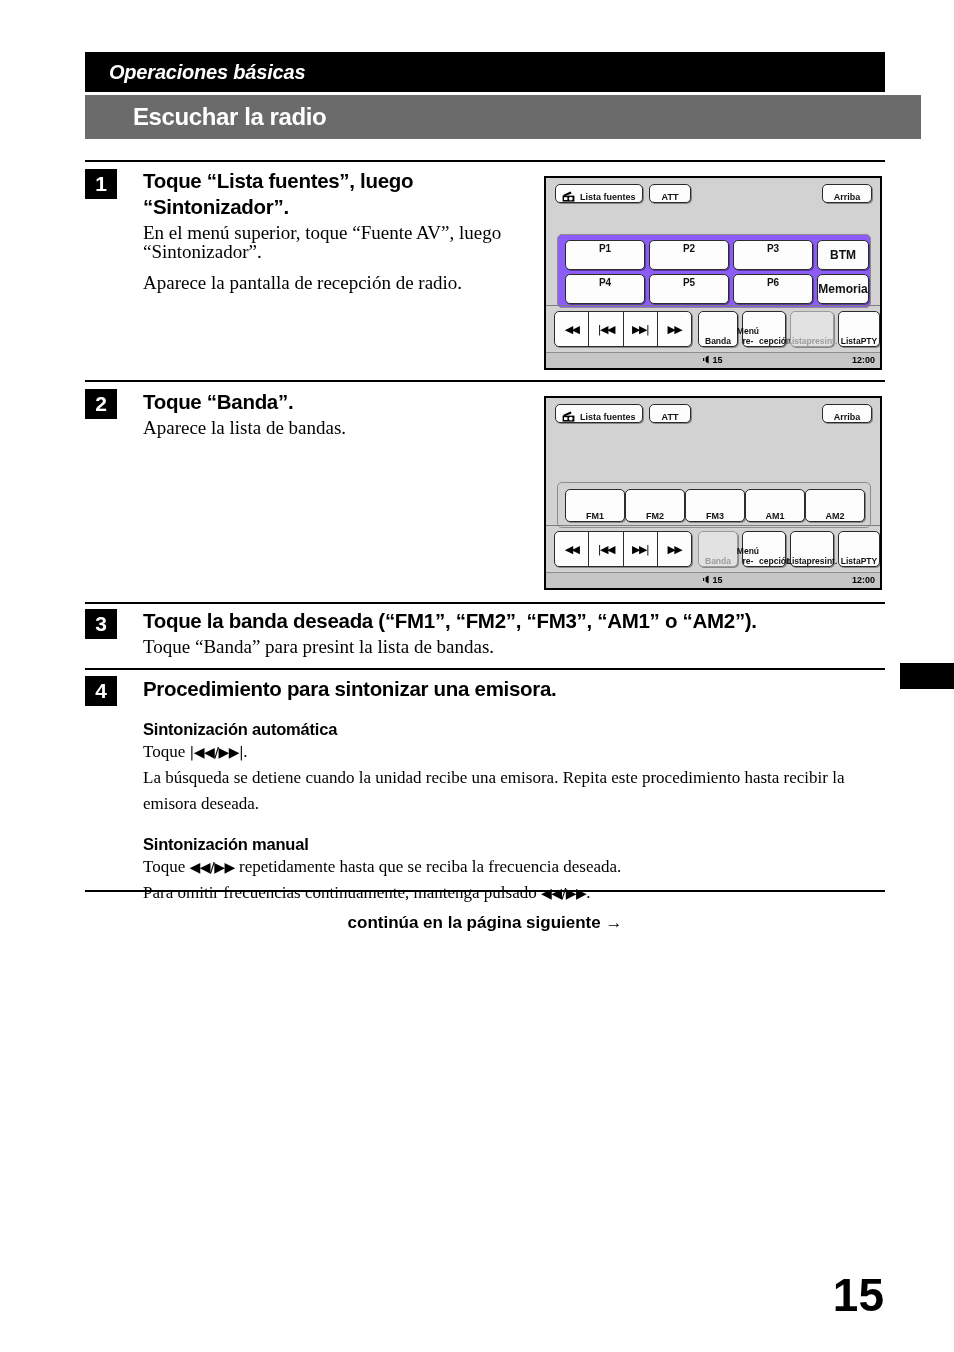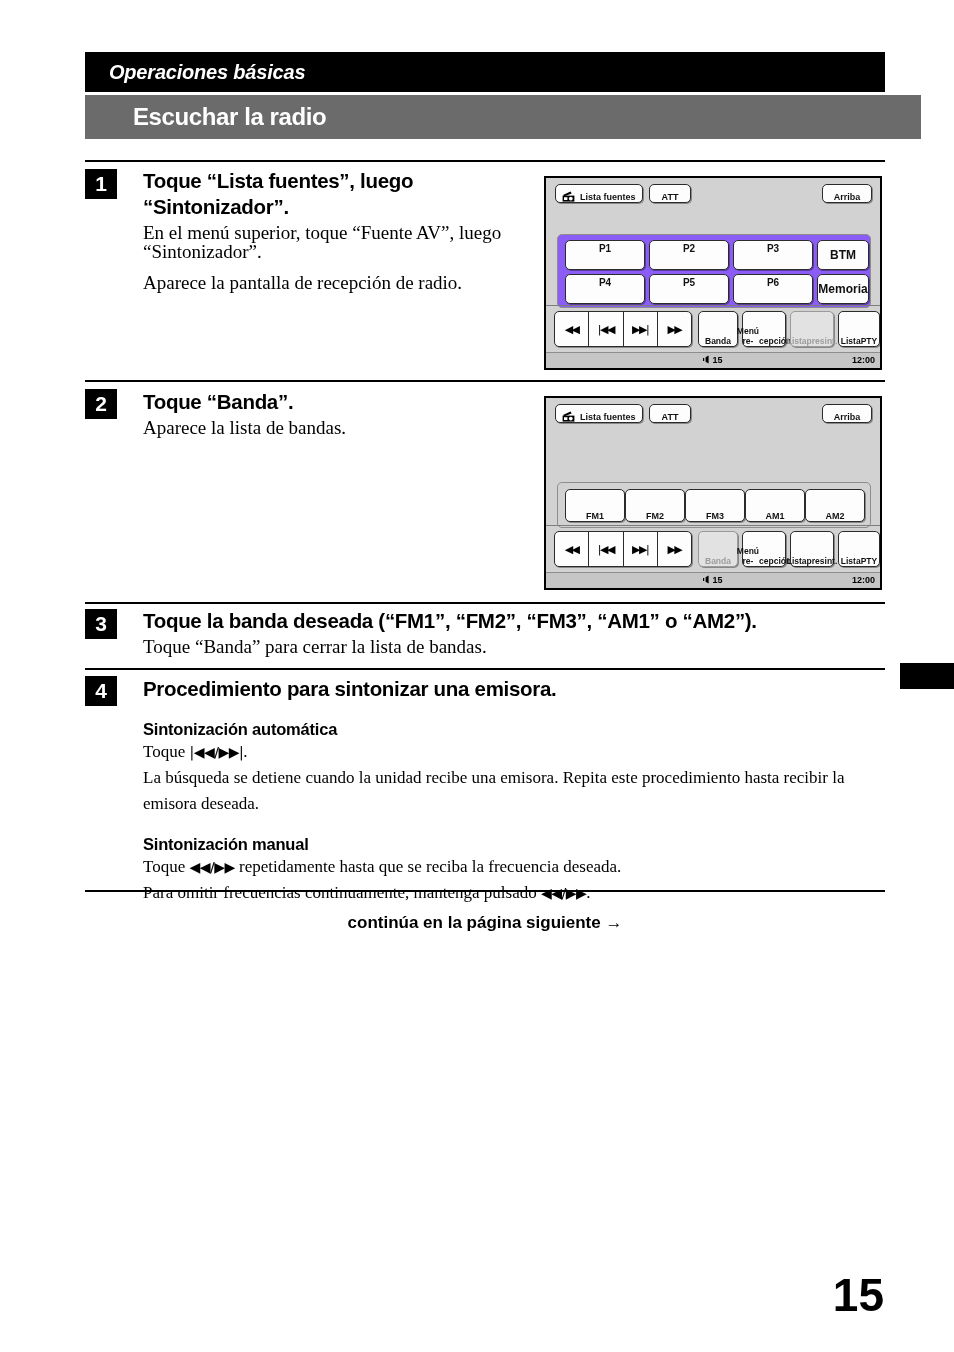--- a/index.html
+++ b/index.html
@@ -486,21 +486,21 @@
           </svg>
       </span><span>15</span>
     </span>
     <span class="clock">12:00</span>
   </div>
 </div>
 
 <div class="badge b3">3</div>
 <div class="step-body s3">
   <div class="step-head">Toque la banda deseada (“FM1”, “FM2”, “FM3”, “AM1” o “AM2”).</div>
-  <div class="step-sub">Toque “Banda” para cerrar la lista de bandas.</div>
+  <div class="step-sub">Toque “Banda” para presint la lista de bandas.</div>
 </div>
 
 <div class="badge b4">4</div>
 <div class="step-body s4">
   <div class="step-head">Procedimiento para sintonizar una emisora.</div>
 
   <div class="sub-head">Sintonización automática</div>
   <div class="para"><span>Toque </span><span class="glyph">|◀◀/▶▶|</span><span>.</span></div>
   <div class="para">La búsqueda se detiene cuando la unidad recibe una emisora. Repita este procedimiento hasta recibir la emisora deseada.</div>
 

